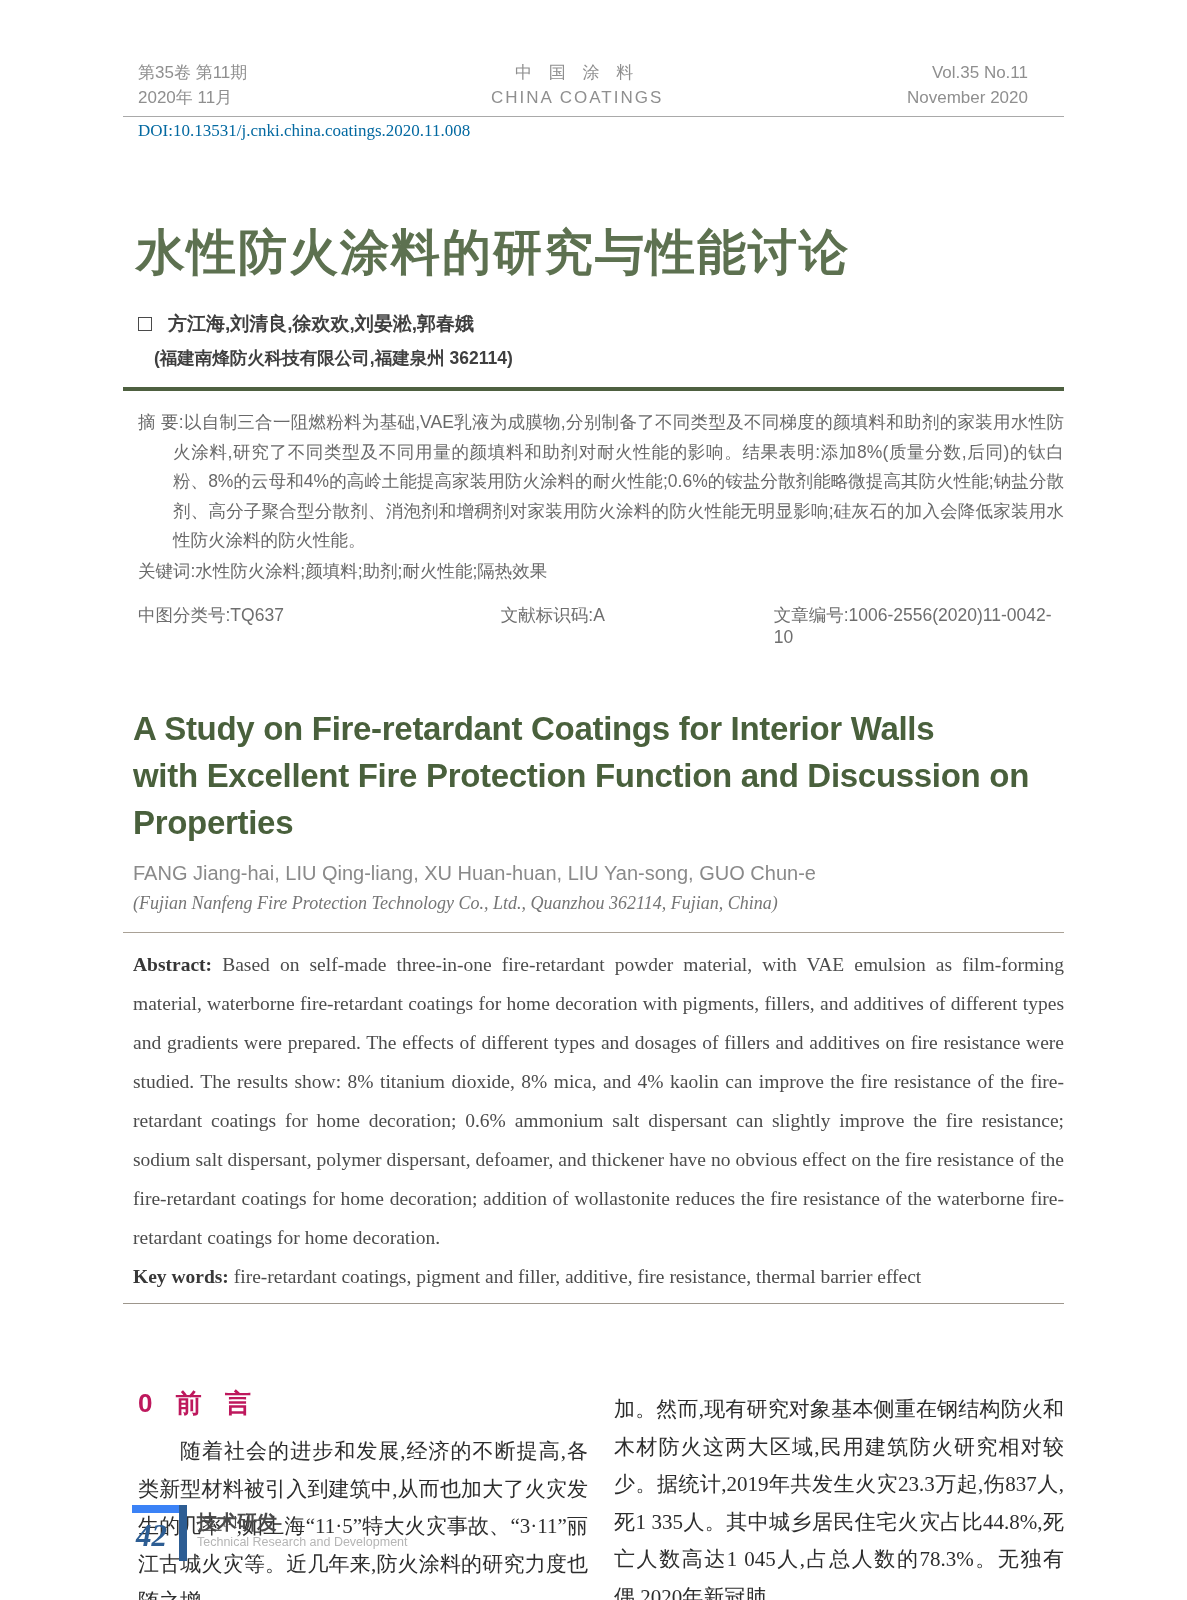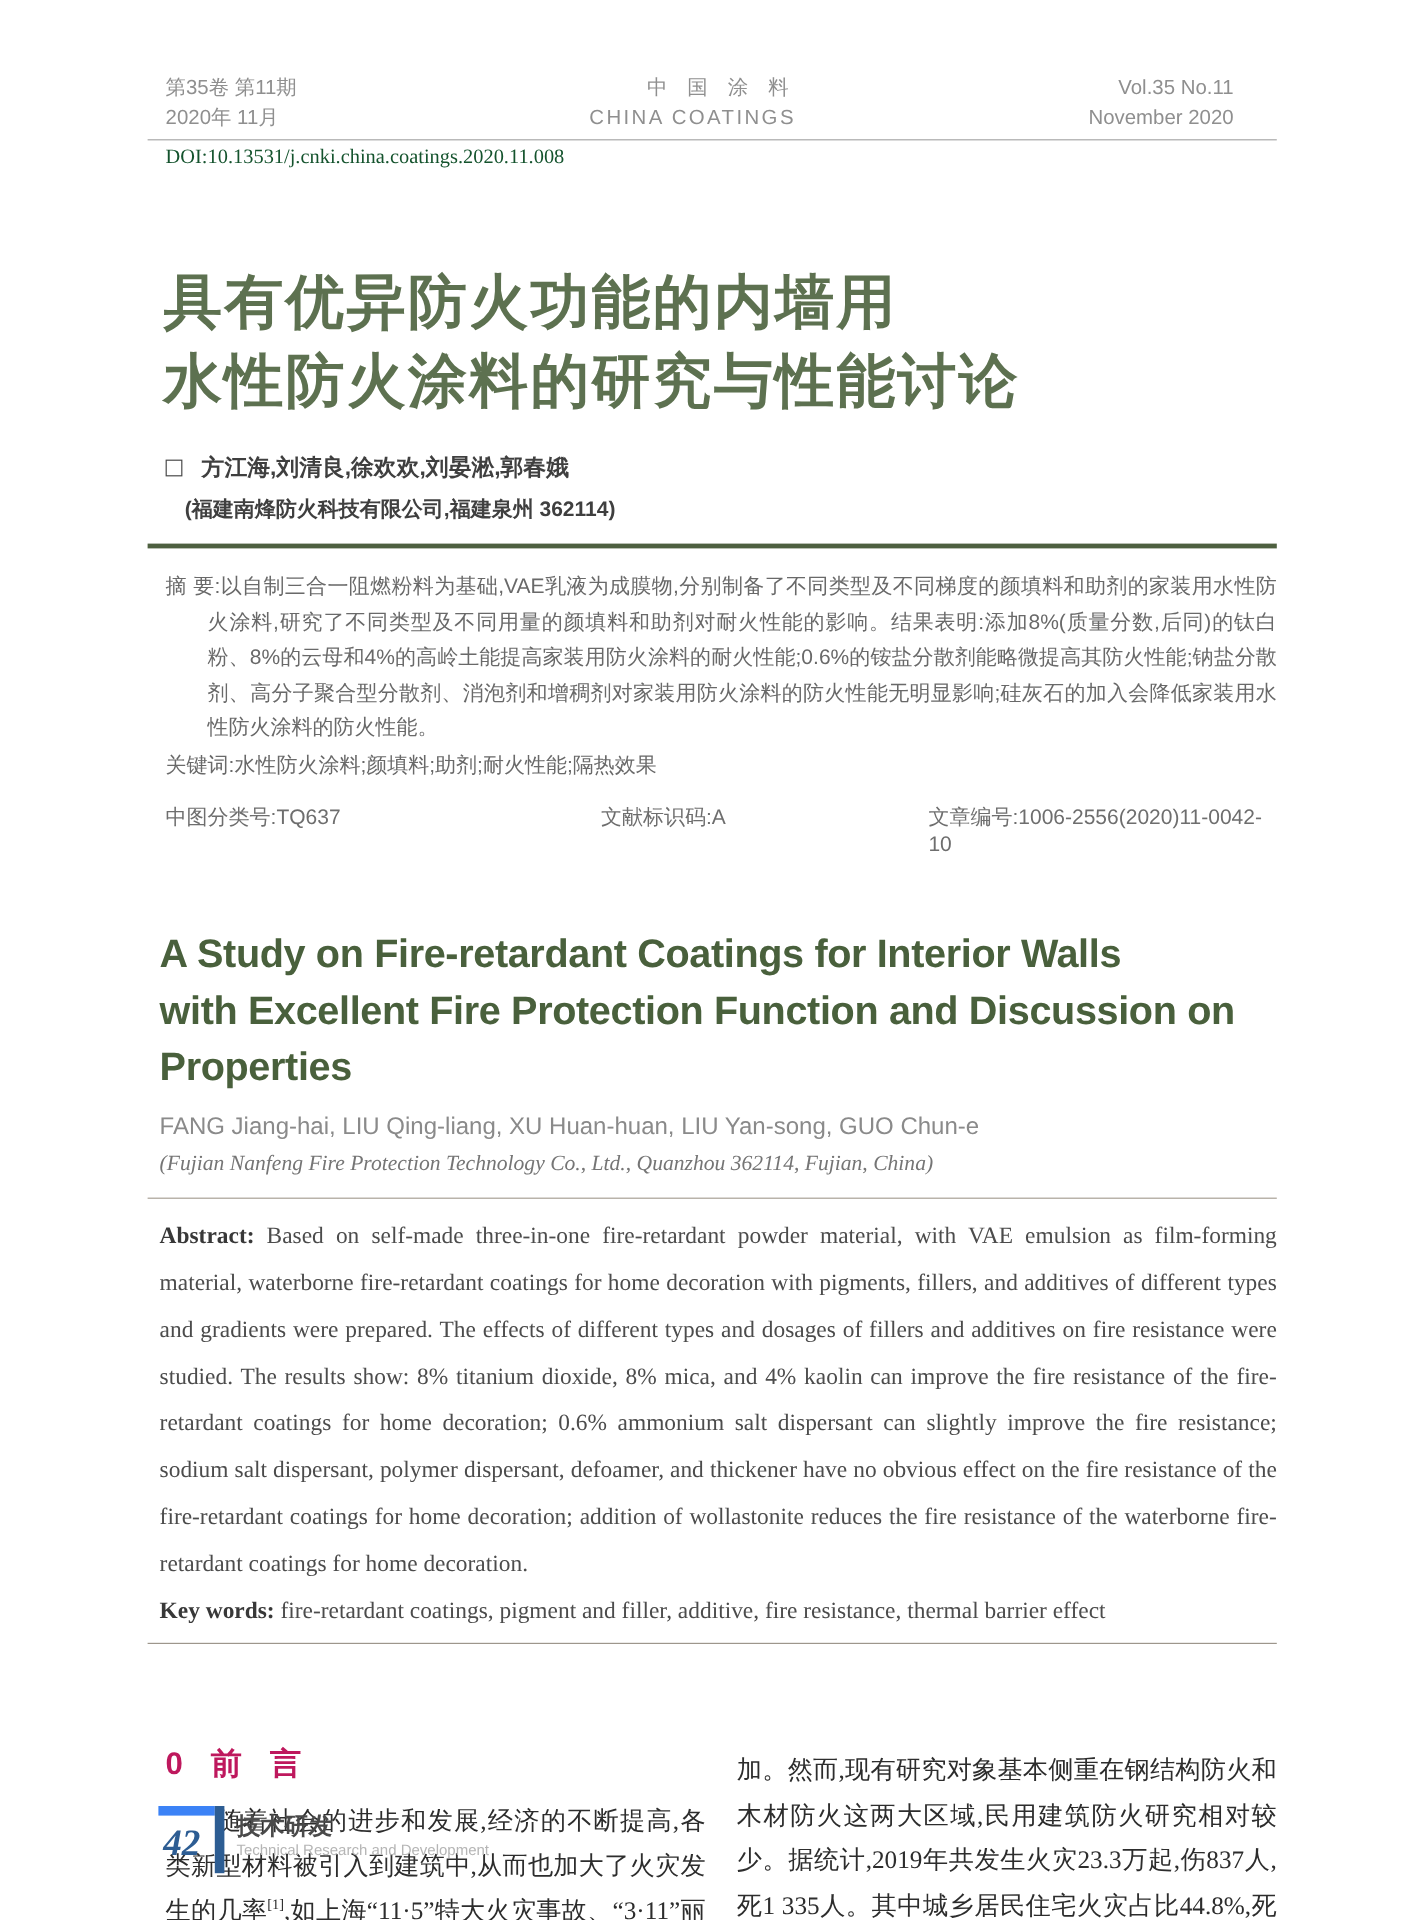--- a/index.html
+++ b/index.html
@@ -11,26 +11,26 @@
   .page { width: 1187px; height: 1228px; position: relative; background: #fff; }
   .content { margin-left: 123px; width: 941px; position: relative; }
 
   
   .journal-header {
     display: flex; justify-content: space-between; align-items: flex-start;
     padding: 60px 36px 6px 15px;
   }
   .jh-left, .jh-center, .jh-right { color: #8f8f8f; font-size: 17px; line-height: 25px; }
   .jh-center { text-align: center; letter-spacing: 2px; }
-  .jh-center .cn { letter-spacing: 6px; text-align: right; }
+  .jh-center .cn { letter-spacing: 6px; }
   .jh-right { text-align: right; }
   .header-rule { border-top: 1.5px solid #a9a9a9; }
   .doi-line {
     font-family: "Liberation Serif", "DejaVu Serif", serif;
-    color: #14532d; font-size: 17px; padding: 4px 0 0 15px;
+    color: #0369a1; font-size: 17px; padding: 4px 0 0 15px;
   }
 
   
   .cn-title {
     padding: 78px 0 0 13px;
     color: #5d7150; font-weight: bold; font-size: 49px;
     letter-spacing: 2px; line-height: 66px;
   }
   .cn-authors {
     padding: 26px 0 0 15px; color: #3f3f3f; font-weight: bold; font-size: 19px;
@@ -130,21 +130,20 @@
       </div>
       <div class="jh-right">
         <div>Vol.35 No.11</div>
         <div>November 2020</div>
       </div>
     </div>
     <div class="header-rule"></div>
     <div class="doi-line">DOI:10.13531/j.cnki.china.coatings.2020.11.008</div>
 
     <h1 class="cn-title">
-      <div>具有优异防火功能的内墙用</div>
       <div>水性防火涂料的研究与性能讨论</div>
     </h1>
 
     <div class="cn-authors">
       <span class="author-square"></span>
       <span>方江海,刘清良,徐欢欢,刘晏淞,郭春娥</span>
     </div>
     <div class="cn-affiliation">(福建南烽防火科技有限公司,福建泉州  362114)</div>
 
     <div class="thick-rule"></div>

